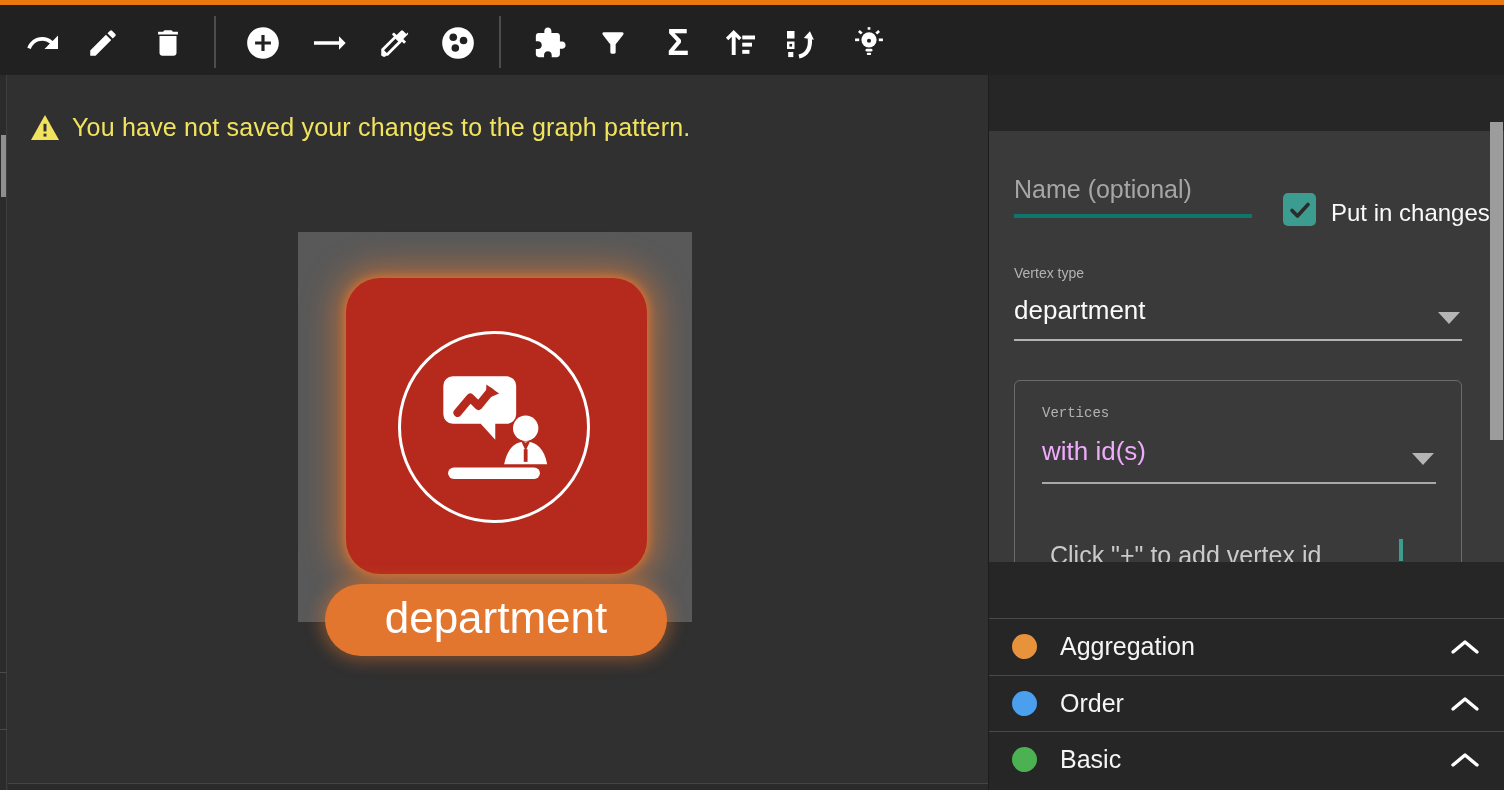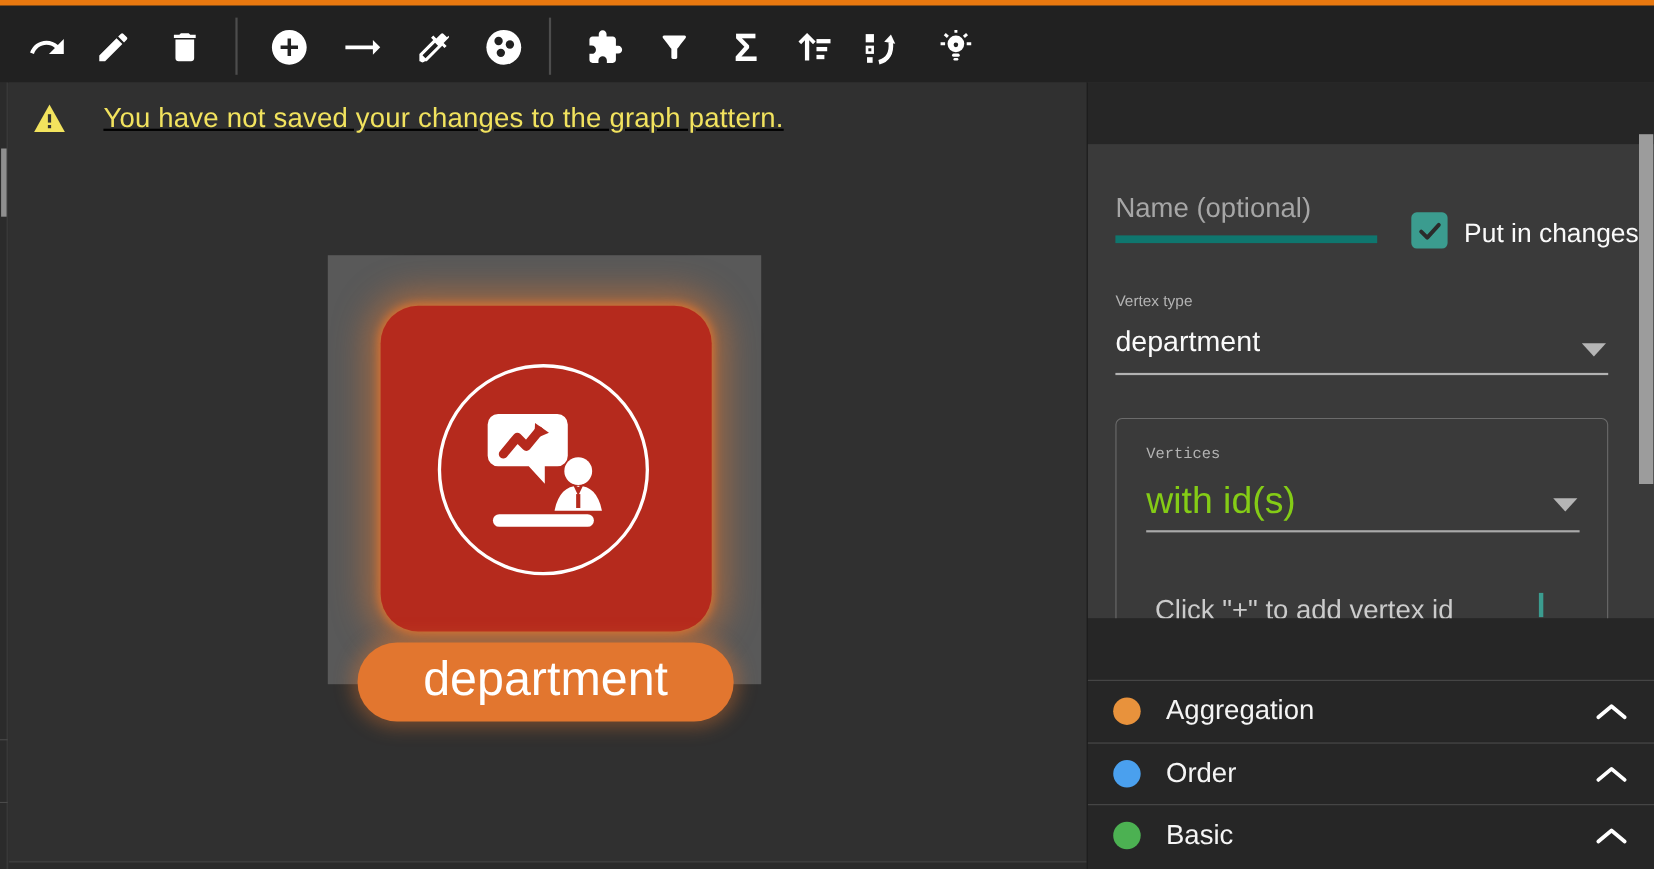--- a/index.html
+++ b/index.html
@@ -14,55 +14,55 @@
   .tbtn svg{display:block;}
   .tsep{position:absolute;top:11px;width:2px;height:52px;background:#4d4d4d;}
   .sigma{font-size:36px;font-weight:600;color:#fff;line-height:1;}
   
   .left-strip{position:absolute;left:0;top:75px;width:7px;height:715px;background:#2b2b2b;border-right:1px solid #3e3e3e;box-sizing:border-box;}
   .left-thumb{position:absolute;left:1px;top:60px;width:5px;height:62px;background:#8f8f8f;}
   .lsep{position:absolute;left:0;width:7px;height:1px;background:#4a4a4a;}
   
   .canvas{position:absolute;left:8px;top:75px;width:980px;height:715px;background:#303030;}
   .canvas-bottom{position:absolute;left:0;top:708px;width:980px;height:7px;background:#2a2a2a;border-top:1px solid #454545;}
-  .warning{position:absolute;left:22px;top:18px;display:flex;align-items:center;gap:34px;text-decoration:underline;}
+  .warning{position:absolute;left:22px;top:38px;display:flex;align-items:center;gap:12px;}
   .warning-text{color:#f2e35e;font-size:25px;font-weight:500;letter-spacing:.2px;}
   .sel-rect{position:absolute;left:290px;top:157px;width:394px;height:390px;background:#595959;}
   .node{position:absolute;left:338px;top:203px;width:301px;height:296px;border-radius:34px;background:#b52a1d;
         box-shadow:0 0 30px 12px rgba(226,118,47,.55),0 0 8px 2px rgba(226,118,47,.8);}
   .node-circle{position:absolute;left:52px;top:53px;width:192px;height:192px;border:3px solid #fff;border-radius:50%;
                box-sizing:border-box;display:flex;align-items:center;justify-content:center;}
   .node-label{position:absolute;left:317px;top:509px;width:342px;height:72px;border-radius:36px;background:#e2762f;
               display:flex;align-items:center;justify-content:center;
               box-shadow:0 0 16px 5px rgba(226,118,47,.4);}
   .node-label span{color:#fff;font-size:44px;line-height:1;padding-bottom:4px;}
   
   .panel{position:absolute;left:988px;top:75px;width:516px;height:715px;background:#262626;border-left:1px solid #1d1d1d;box-sizing:border-box;}
   .sec-head{position:absolute;left:0;width:515px;height:56px;background:#262626;border-top:1px solid #4a4a4a;box-sizing:border-box;}
   .sec-head.first{border-top:none;}
   .sec-dot{position:absolute;left:23px;top:15px;width:25px;height:25px;border-radius:50%;background:#9e9e9e;}
   .sec-title{position:absolute;left:71px;top:13px;color:#f5f5f5;font-size:25px;}
   .sec-chevron{position:absolute;right:24px;top:20px;}
   .panel-body{position:absolute;left:0;top:56px;width:515px;height:431px;background:#3a3a3a;overflow:hidden;}
-  .name-wrap{position:absolute;left:25px;top:40px;width:238px;border-bottom:7px solid #0f766e;}
+  .name-wrap{position:absolute;left:25px;top:40px;width:238px;border-bottom:4px solid #0f766e;}
   .name-wrap input{width:100%;background:transparent;border:none;outline:none;color:#eee;
                    font-size:25px;font-family:"Liberation Sans",sans-serif;padding:4px 0 10px 0;}
   .name-wrap input::placeholder{color:#a6a6a6;opacity:1;}
   .checkbox{position:absolute;left:294px;top:62px;width:33px;height:33px;border-radius:5px;background:#3b9c8f;
             display:flex;align-items:center;justify-content:center;cursor:pointer;}
   .cb-label{position:absolute;left:342px;top:68px;color:#fafafa;font-size:24px;}
   .field-label{color:#b3b3b3;font-size:14px;}
   .vtype-label{position:absolute;left:25px;top:134px;}
   .vtype-value{position:absolute;left:25px;top:164px;color:#fafafa;font-size:26px;}
   .caret{width:0;height:0;border-left:11px solid transparent;border-right:11px solid transparent;border-top:12px solid #b5b5b5;}
   .vtype-caret{position:absolute;left:449px;top:181px;}
   .vtype-underline{position:absolute;left:25px;top:208px;width:448px;height:2px;background:#b2b2b2;}
   .vertices-box{position:absolute;left:25px;top:249px;width:448px;height:239px;border:1px solid #6b6b6b;border-radius:6px;box-sizing:border-box;}
   .v-label{position:absolute;left:27px;top:24px;font-family:Liberation Mono, monospace;}
-  .v-value{position:absolute;left:27px;top:55px;color:#84cc16;font-size:34px;}
+  .v-value{position:absolute;left:27px;top:55px;color:#f0abfc;font-size:26px;}
   .v-caret{position:absolute;left:397px;top:72px;}
   .v-underline{position:absolute;left:27px;top:101px;width:394px;height:2px;background:#a9a9a9;}
   .v-hint{position:absolute;left:35px;top:160px;color:#cbcbcb;font-size:25px;}
   .v-cursor{position:absolute;left:384px;top:158px;width:4px;height:22px;background:#3b9c8f;}
   .panel-scrollbar{position:absolute;right:1px;top:47px;width:13px;height:318px;background:#9c9c9c;}
   .row-filter{top:487px;} .row-agg{top:543px;} .row-order{top:600px;} .row-limit{top:656px;height:59px;}
 </style>
 </head>
 <body>
 

